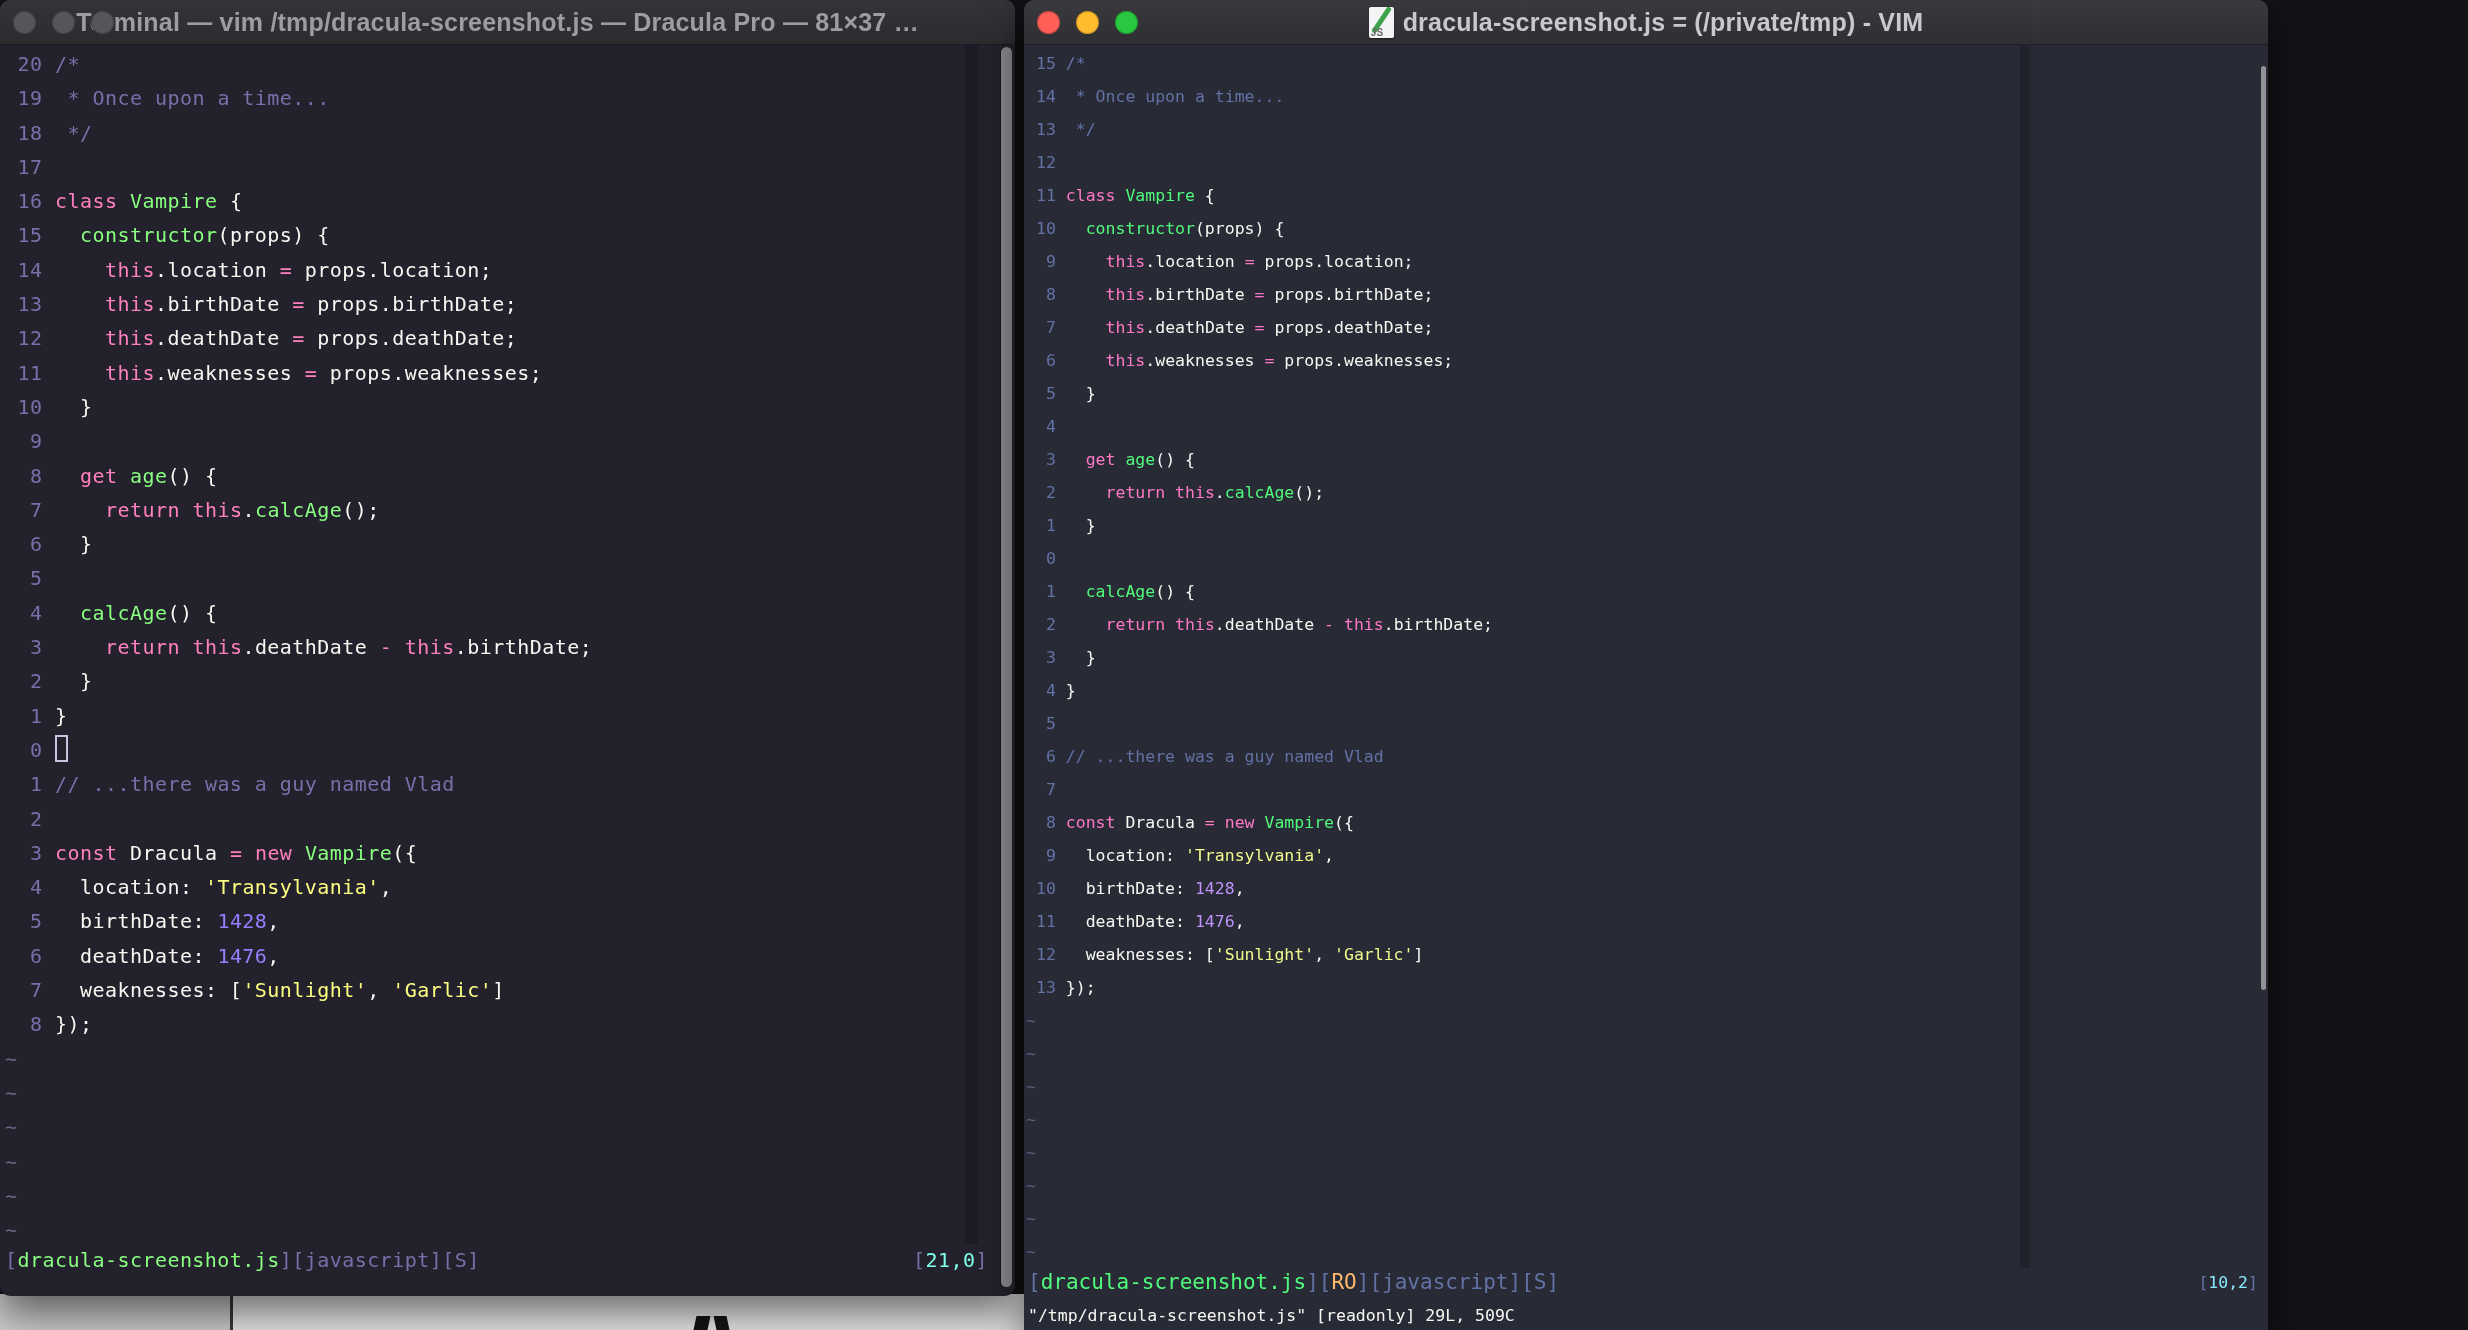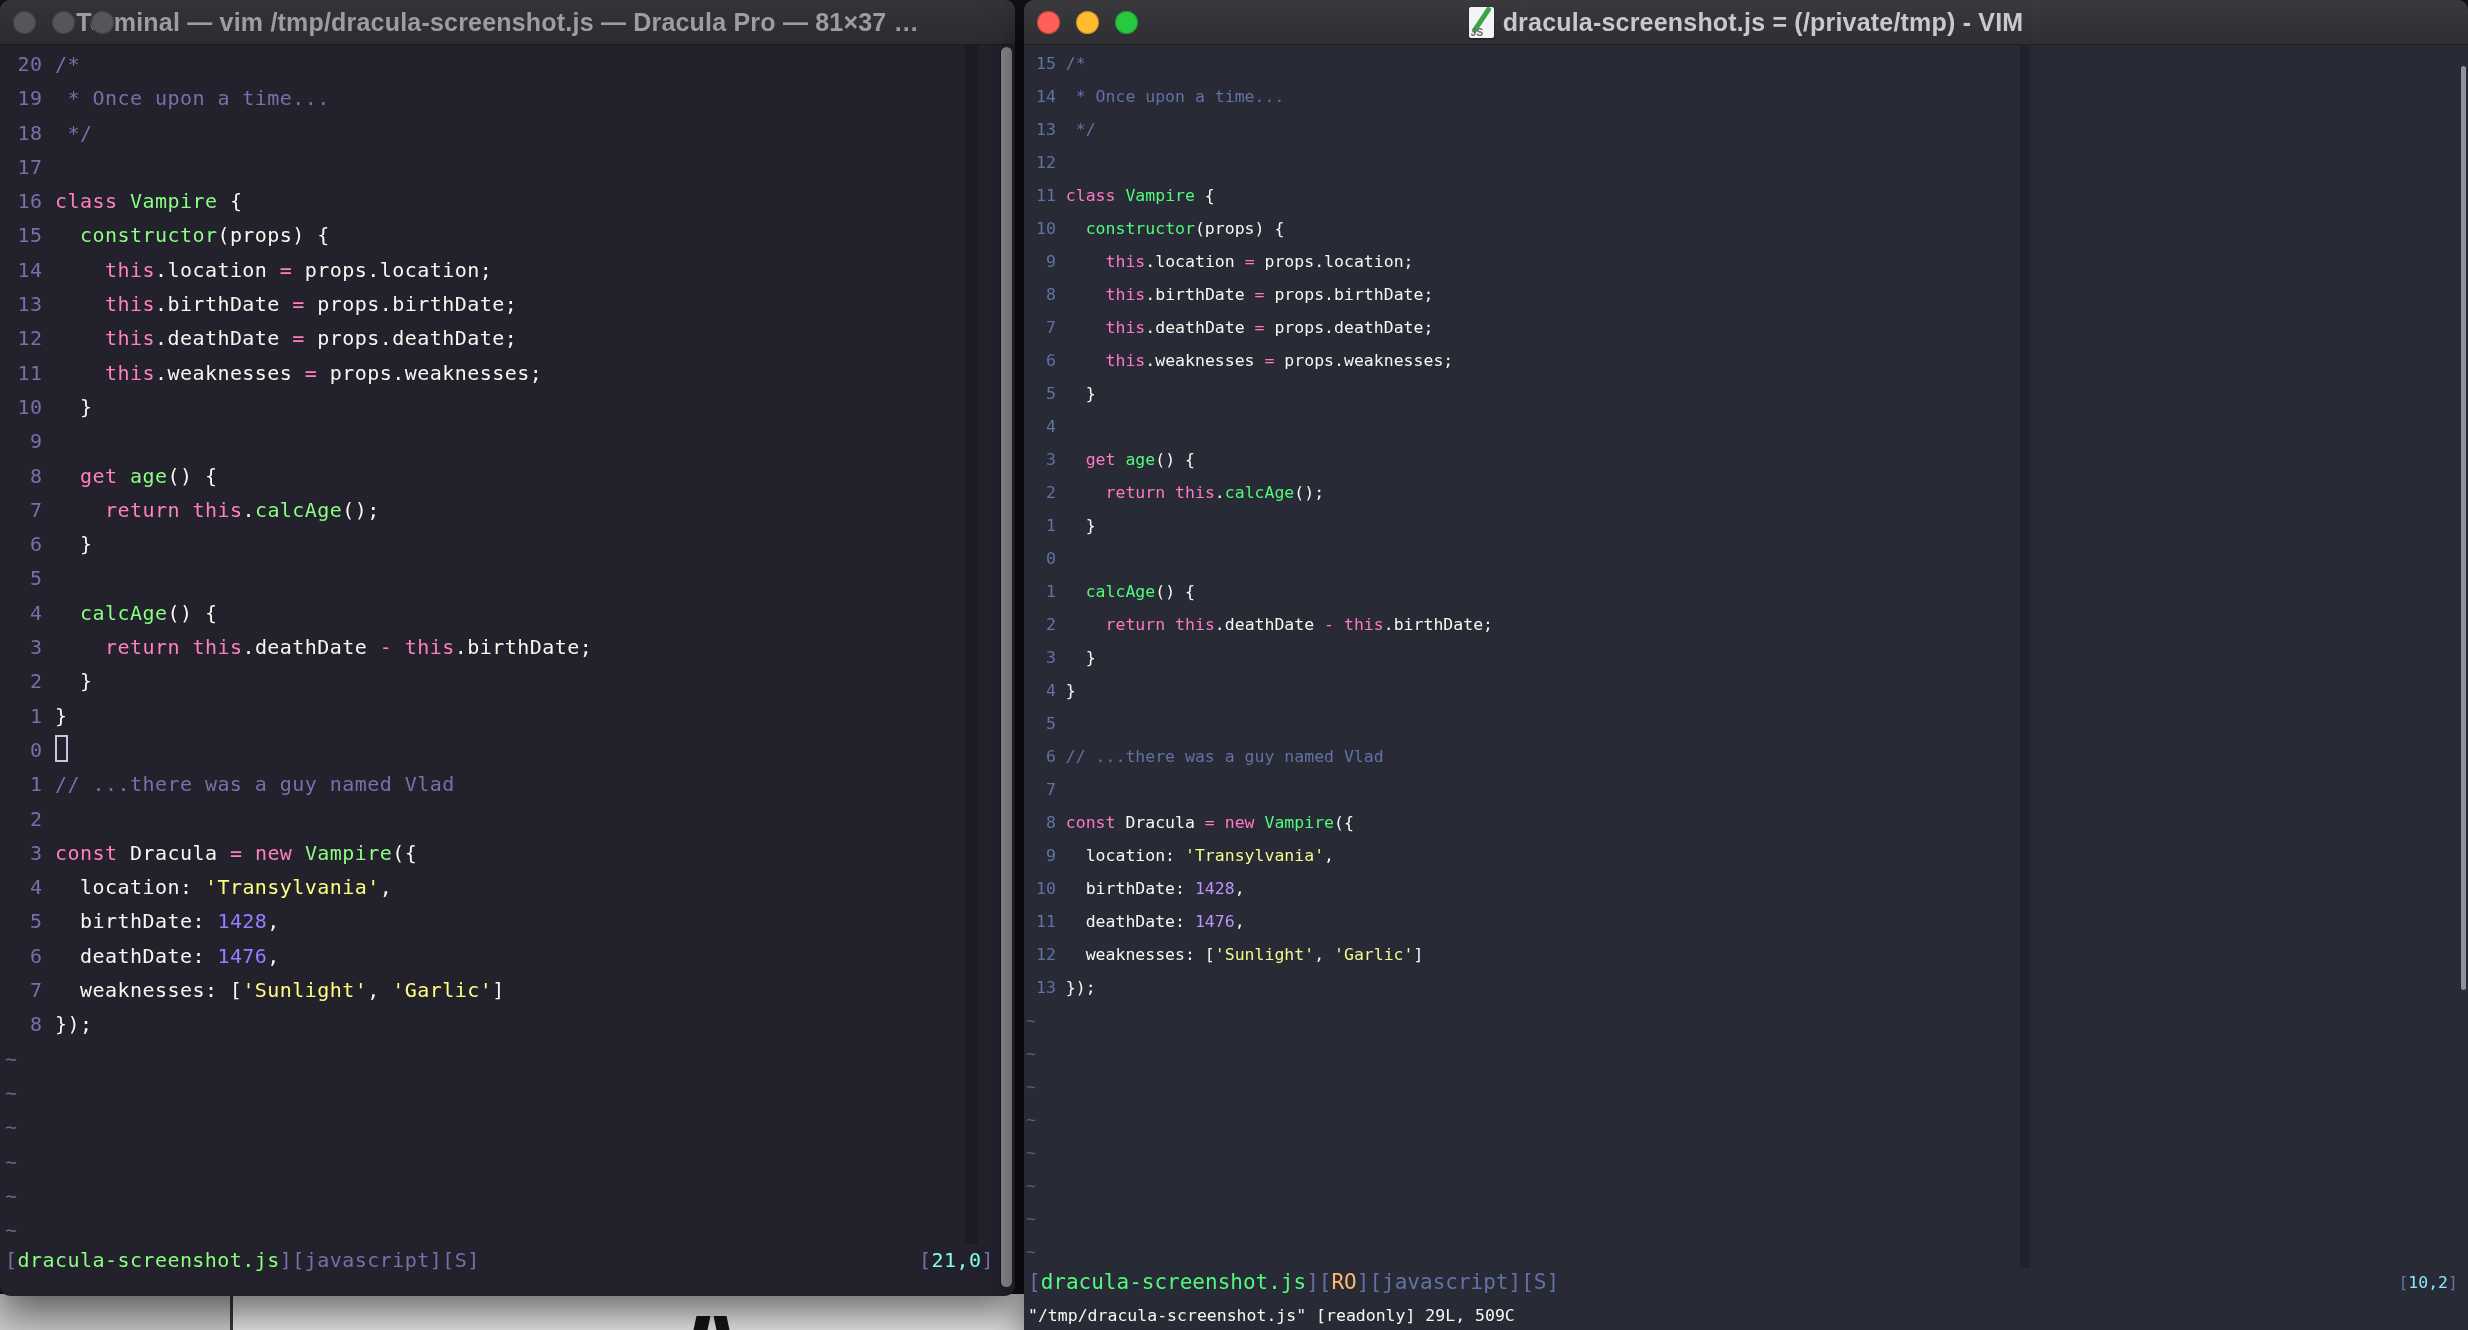--- a/index.html
+++ b/index.html
@@ -22,21 +22,21 @@
 
   
   .w-left{left:0;top:0;width:1015px;height:1296px;background:#22212c;border-radius:10px;
           box-shadow:0 18px 40px rgba(0,0,0,.55);}
   .w-left .titlebar{background:linear-gradient(#343337,#2c2b2f);border-bottom:1px solid #1c1b1e;color:#9d9d9f;}
   .w-left .light{background:#57555c;}
   .w-left .vim{position:absolute;left:0;top:44px;right:0;bottom:0;padding:3px 0 9px 5px;
                font-size:20px;letter-spacing:.45px;line-height:34.3px;--cw:12.5px;--lh:34.3px;}
 
   
-  .w-right{left:1024px;top:0;width:1444px;height:1330px;background:#282a36;border-radius:10px 10px 0 0;
+  .w-right{left:1024px;top:0;width:1244px;height:1330px;background:#282a36;border-radius:10px 10px 0 0;
            box-shadow:0 18px 40px rgba(0,0,0,.6);}
   .w-right .titlebar{background:linear-gradient(#3a393d,#2f2e32);border-bottom:1px solid #1c1b1e;color:#c9c9cb;}
   .light.red{background:#ff5f57;} .light.yellow{background:#febc2e;} .light.green{background:#28c840;}
   .w-right .vim{position:absolute;left:0;top:44px;right:0;bottom:0;padding:3px 2px 0 2px;
                 font-size:16.5px;letter-spacing:0;line-height:33px;--cw:9.95px;--lh:33px;}
 
   
   .vim{white-space:pre;color:#f8f8f2;}
   .line{height:var(--lh);}
   .num{display:inline-block;width:calc(var(--cw) * 3);text-align:right;}
@@ -56,21 +56,21 @@
   .w-right .tk-linenr{color:#6272a4;} .w-right .tk-tilde{color:#596285;}
 
   
   .colorcol{position:absolute;}
   .w-left .colorcol{left:965px;top:44px;width:13px;height:1200px;background:#1d1c26;}
   .w-right .colorcol{left:996px;top:44px;width:10px;height:1224px;background:#21222c;}
 
   
   .statusline,.ruler,.cmdline{position:absolute;white-space:pre;}
   .w-left .statusline{left:5px;top:1243px;font-size:20px;letter-spacing:.45px;line-height:34px;}
-  .w-left .ruler{right:21px;top:1243px;font-size:20px;letter-spacing:.45px;line-height:34px;}
+  .w-left .ruler{right:27px;top:1243px;font-size:20px;letter-spacing:.45px;line-height:34px;}
   .w-right .statusline{left:4px;top:1266px;font-size:21px;line-height:33px;}
   .w-right .ruler{right:10px;top:1266px;font-size:16.5px;line-height:33px;}
   .w-right .cmdline{left:4px;top:1299px;font-size:16.5px;line-height:33px;color:#f8f8f2;}
 
   
   .scrollbar-left{position:absolute;right:3px;top:47px;bottom:9px;width:11px;border-radius:6px;background:#85858b;
                   box-shadow:-1px 0 0 rgba(0,0,0,.35);}
   .scrollbar-right{position:absolute;right:2px;top:66px;width:5px;height:924px;border-radius:3px;background:#a4a4a9;opacity:.85;}
 
   

